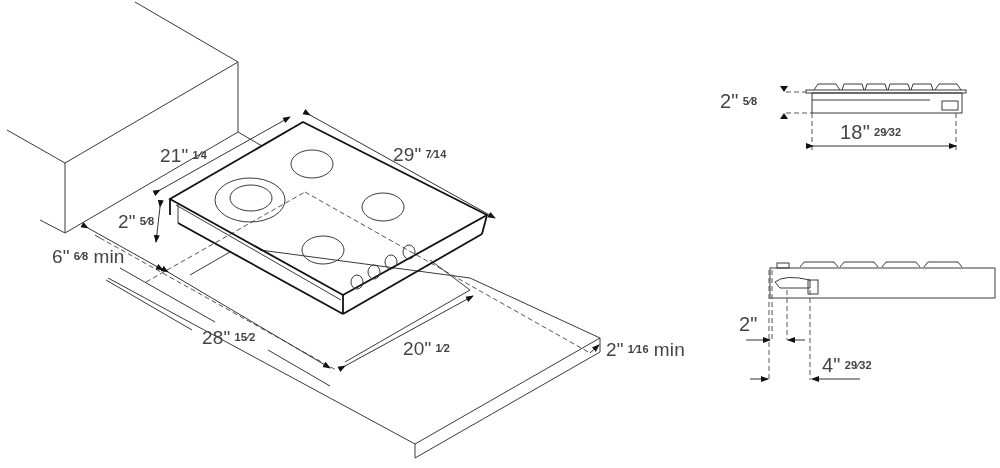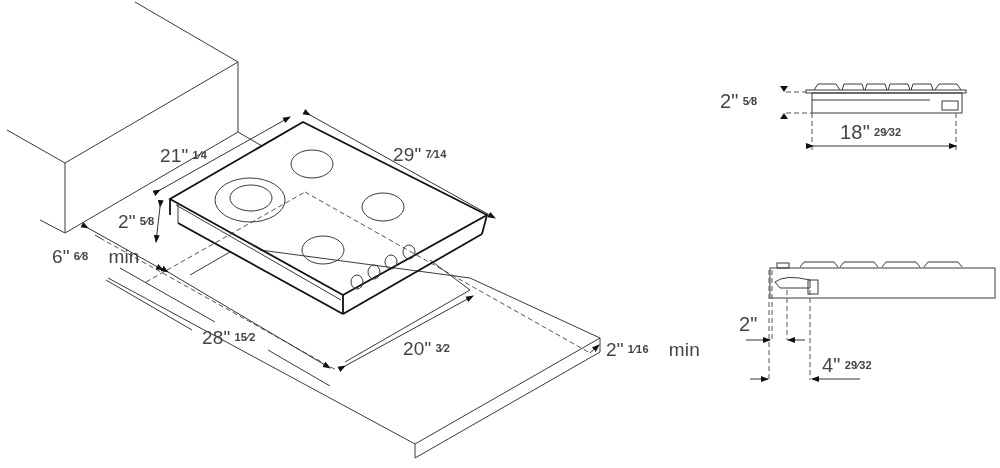--- a/index.html
+++ b/index.html
@@ -4,21 +4,21 @@
 <style>
   html, body { margin: 0; padding: 0; background: #ffffff; }
   body { width: 1000px; height: 468px; overflow: hidden; position: relative; font-family: "Liberation Sans", sans-serif; }
   svg { position: absolute; left: 0; top: 0; }
   .ln { stroke: #3a3a3a; stroke-width: 1; fill: none; }
   .lnb { stroke: #111; stroke-width: 1.8; fill: none; }
   .dash { stroke: #555; stroke-width: 1; fill: none; stroke-dasharray: 5 3; }
   .dim { stroke: #333; stroke-width: 1; fill: none; }
   .lbl { position: absolute; color: #444; font-size: 19px; white-space: nowrap; letter-spacing: 0.2px; }
   .lbl .frac { font-size: 11px; font-weight: bold; vertical-align: 3px; margin-left: 4px; }
-  .lbl .min { margin-left: 20px; }
+  .lbl .min { margin-left: 5px; }
 </style>
 </head>
 <body>
 
 <svg width="1000" height="468" viewBox="0 0 1000 468">
   <defs>
     <marker id="ar" markerWidth="8" markerHeight="8" refX="7" refY="4" orient="auto" markerUnits="userSpaceOnUse">
       <path d="M0,1 L8,4 L0,7 Z" fill="#111"></path>
     </marker>
   </defs>
@@ -130,21 +130,21 @@
 <div class="lbl" style="left:118px;top:211px;">
   <span>2"</span><span class="frac">5⁄8</span>
 </div>
 <div class="lbl" style="left:52px;top:246px;">
   <span>6"</span><span class="frac">6⁄8</span><span class="min">min</span>
 </div>
 <div class="lbl" style="left:202px;top:327px;">
   <span>28"</span><span class="frac">15⁄2</span>
 </div>
 <div class="lbl" style="left:403px;top:338px;">
-  <span>20"</span><span class="frac">3⁄2</span>
+  <span>20"</span><span class="frac">1⁄2</span>
 </div>
 <div class="lbl" style="left:606px;top:339px;">
   <span>2"</span><span class="frac">1⁄16</span><span class="min">min</span>
 </div>
 <div class="lbl" style="left:720px;top:90px;font-size:20px;">
   <span>2"</span><span class="frac">5⁄8</span>
 </div>
 <div class="lbl" style="left:840px;top:121px;font-size:20px;">
   <span>18"</span><span class="frac">29⁄32</span>
 </div>

